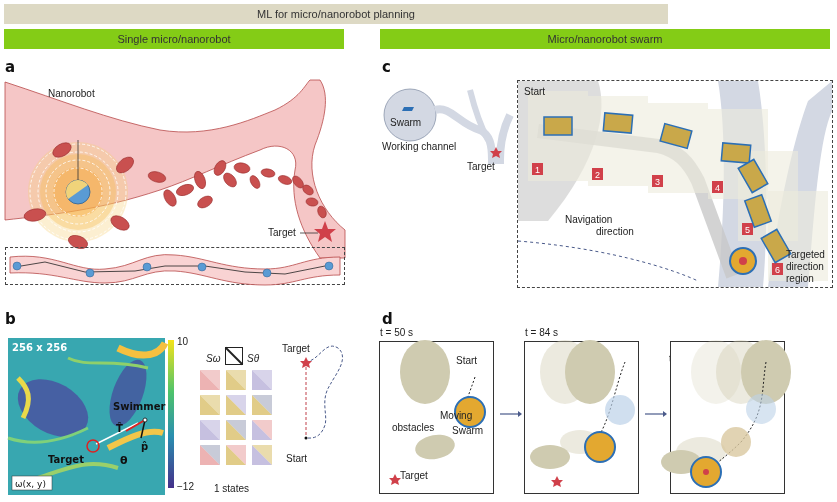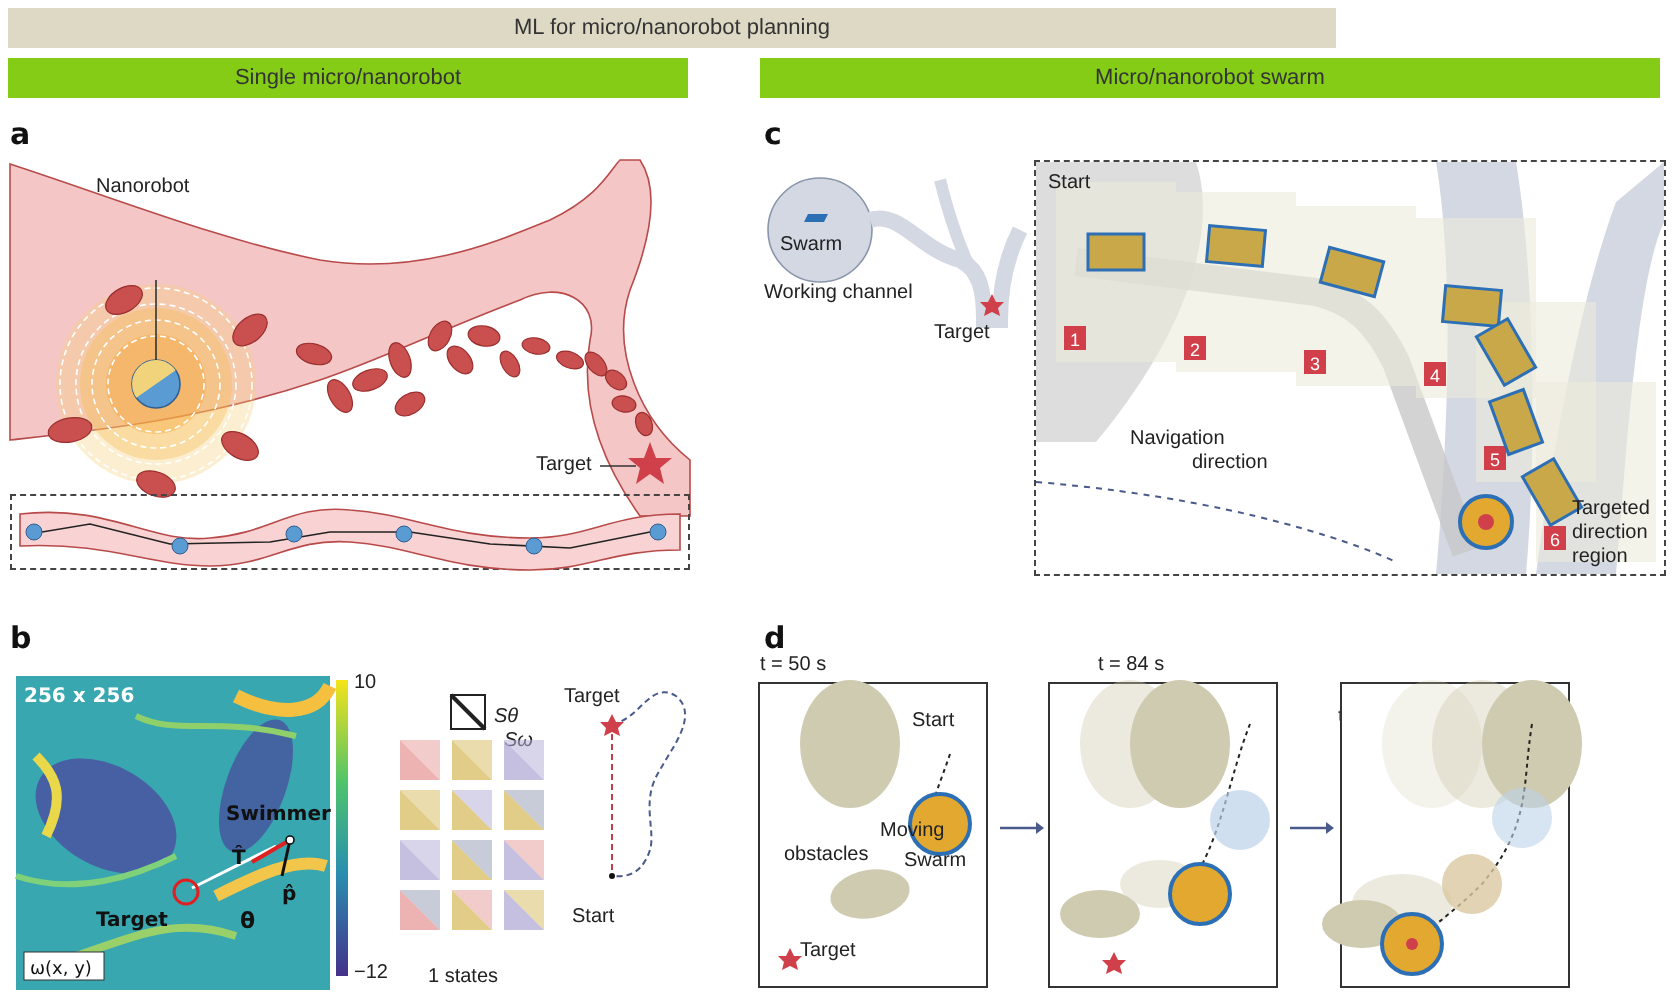--- a/index.html
+++ b/index.html
@@ -123,21 +123,21 @@
         <stop offset="0.35" stop-color="#4ec36b"></stop>
         <stop offset="0.65" stop-color="#2a8fb0"></stop>
         <stop offset="1" stop-color="#44308a"></stop>
       </linearGradient>
     </defs>
   <rect width="6" height="148" fill="url(#cb)"></rect>
 </svg>
 <div class="lbl" style="left:177px;top:336px;">10</div>
 <div class="lbl" style="left:177px;top:481px;">−12</div>
 
-<div class="lbl" style="left:206px;top:365px;font-style:italic;margin-left:46px;">Sω</div>
+<div class="lbl" style="left:206px;top:353px;font-style:italic;">Sω</div>
 <svg width="18" height="18" style="left:225px;top:347px;">
   <rect x="0.5" y="0.5" width="17" height="17" fill="#fff" stroke="#222"></rect>
   <line x1="0.5" y1="0.5" x2="17.5" y2="17.5" stroke="#222" stroke-width="2"></line>
 </svg>
 <div class="lbl" style="left:247px;top:353px;font-style:italic;">Sθ</div>
 <svg width="80" height="100" style="left:200px;top:370px;" id="stategrid">
     <polygon points="0,0 0,20 20,20" fill="#e8a0a0" opacity="0.8"></polygon>
     <polygon points="0,0 20,0 20,20" fill="#e8a0a0" opacity="0.55"></polygon>
     <polygon points="26,0 26,20 46,20" fill="#d9bf6a" opacity="0.8"></polygon>
     <polygon points="26,0 46,0 46,20" fill="#d9bf6a" opacity="0.55"></polygon>
@@ -224,21 +224,21 @@
 </svg>
 <div class="lbl" style="left:524px;top:86px;">Start</div>
 <div class="lbl" style="left:565px;top:214px;">Navigation</div>
 <div class="lbl" style="left:596px;top:226px;">direction</div>
 <div class="lbl" style="left:786px;top:249px;">Targeted</div>
 <div class="lbl" style="left:786px;top:261px;">direction</div>
 <div class="lbl" style="left:786px;top:273px;">region</div>
 
 <div class="plabel" style="left:382px;top:310px;">d</div>
 <div class="lbl" style="left:380px;top:327px;">t = 50 s</div>
-<div class="lbl" style="left:525px;top:327px;margin-left:24px;">t = 84 s</div>
+<div class="lbl" style="left:525px;top:327px;">t = 84 s</div>
 <div class="lbl" style="left:669px;top:327px;margin-top:26px;">t = 128 s</div>
 
 <div class="framebox" style="left:379px;top:341px;width:115px;height:153px;"></div>
 <div class="framebox" style="left:524px;top:341px;width:115px;height:153px;"></div>
 <div class="framebox" style="left:670px;top:341px;width:115px;height:153px;"></div>
 
 <svg width="113" height="151" style="left:380px;top:342px;">
   <ellipse cx="45" cy="30" rx="25" ry="32" fill="#cfcbb0"></ellipse>
   <ellipse cx="55" cy="105" rx="20" ry="12" fill="#cfcbb0" transform="rotate(-10 55 105)"></ellipse>
   <path d="M95 35 C 90 50, 85 60, 85 70" fill="none" stroke="#222" stroke-dasharray="2,2"></path>

